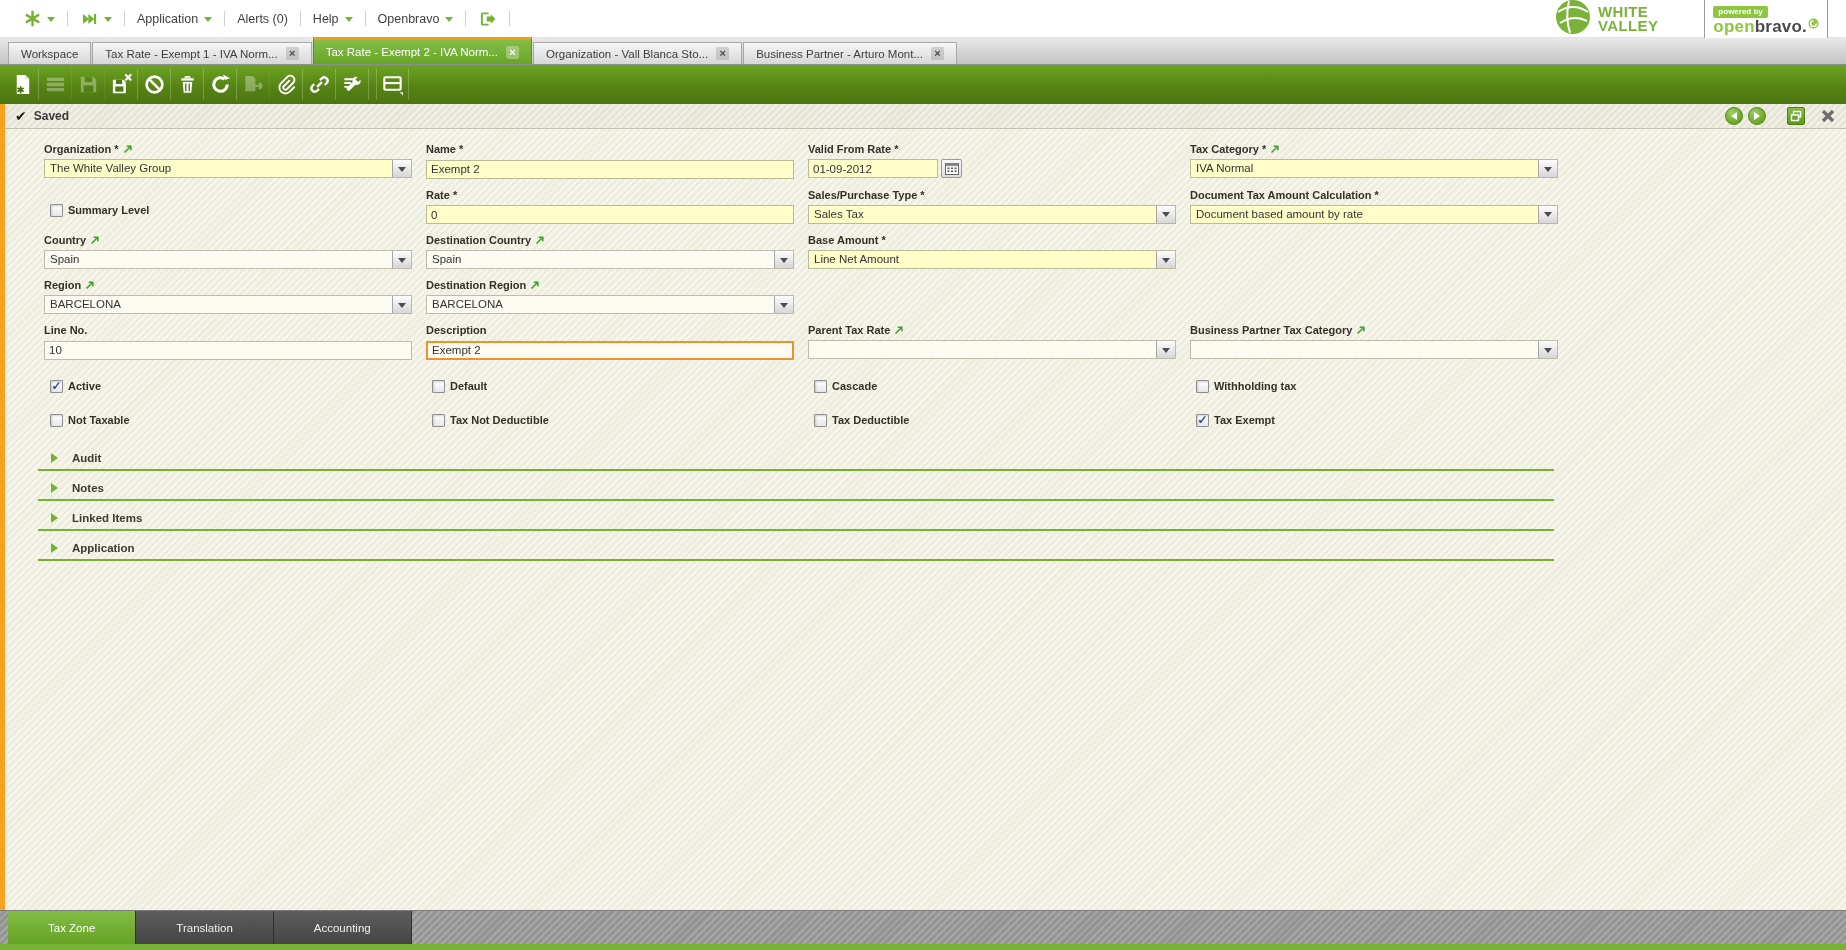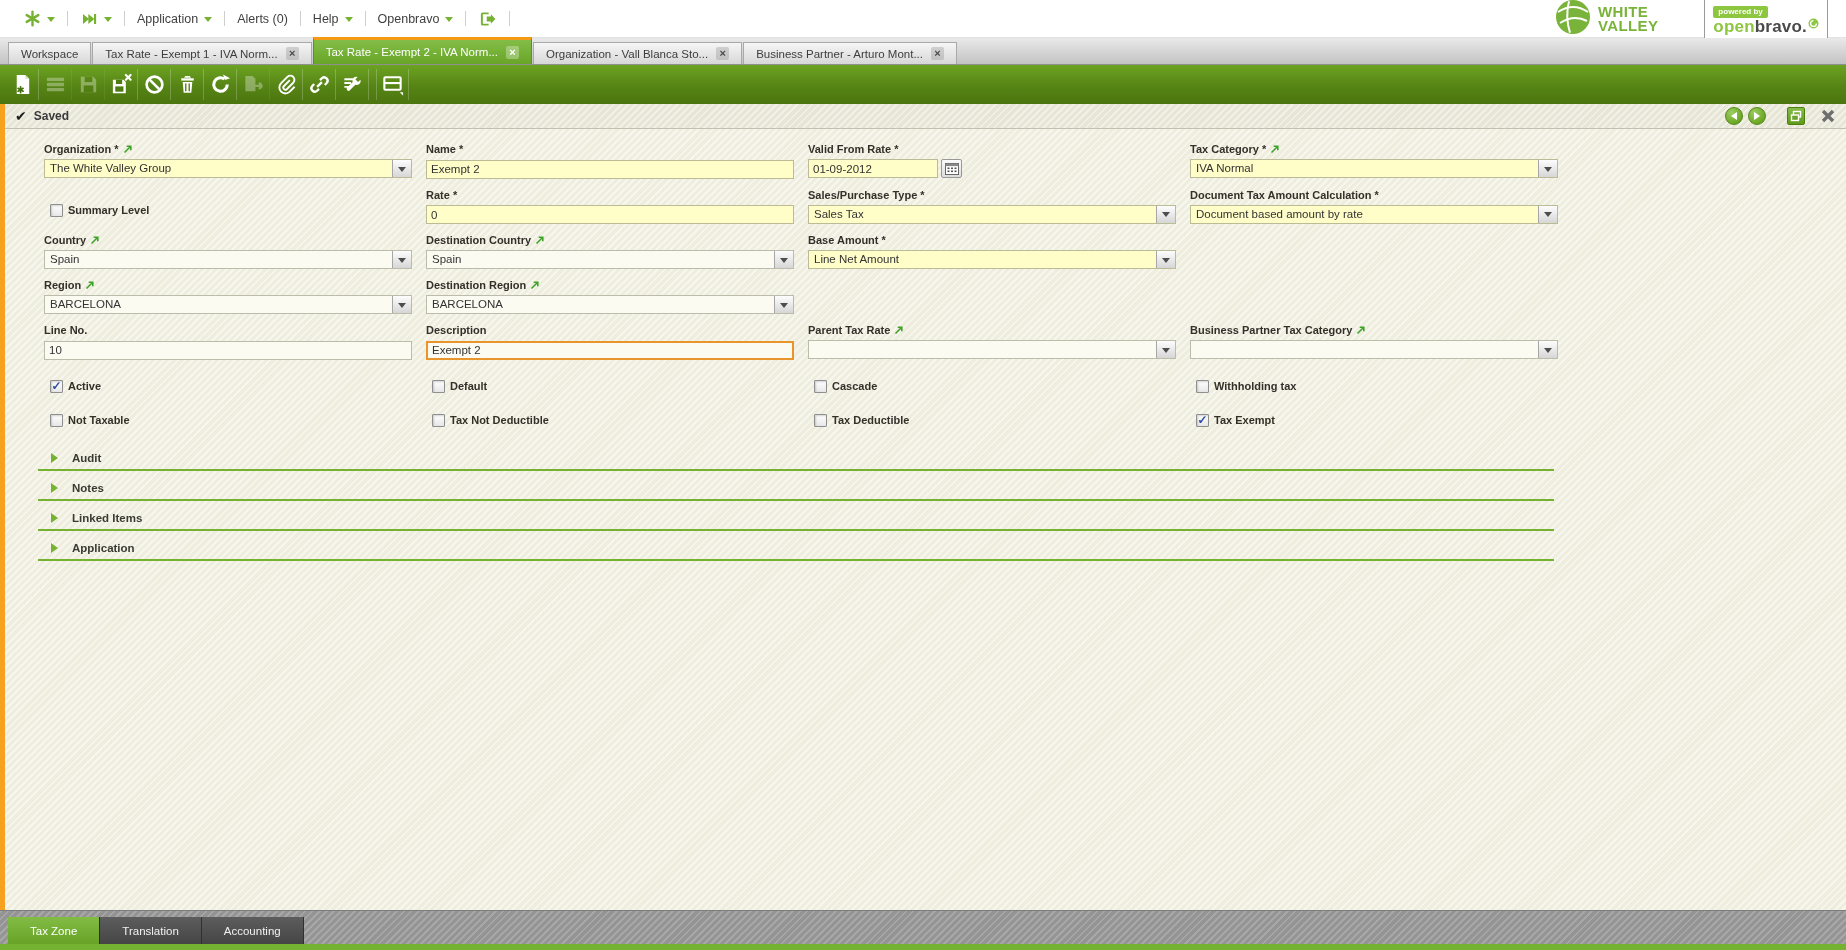--- a/index.html
+++ b/index.html
@@ -101,21 +101,21 @@
   .tri-down { width:0; height:0; border:5px solid transparent; border-top:7px solid #76b232; margin-top:5px; }
   .tri-right { width:0; height:0; border:5px solid transparent; border-left:7px solid #76b232; margin-left:3px; }
   .sec-label { font-size:11.5px; font-weight:bold; color:#3b3b33; }
 
   
   .bottombar { height:40px; display:flex; flex-direction:column; }
   .bb-tabs { flex:1; background-color:#949494;
     background-image:repeating-linear-gradient(135deg, rgba(255,255,255,.18) 0 2px, rgba(0,0,0,0) 2px 5px);
     display:flex; align-items:flex-end; padding-left:8px;
     border-top:1px solid #7d7d7d; }
-  .btab { height:27px; display:flex; align-items:center; padding:0 22px;
+  .btab { height:33px; display:flex; align-items:center; padding:0 40px;
     background:linear-gradient(#5d5d5d,#454545); border-right:1px solid #303030;
     font-size:11.5px; color:#f0f0f0; cursor:pointer; }
   .btab.active { background:linear-gradient(#82bc45,#67a326); color:#fff; }
   .bb-green { height:6px; background:#76b232; }
 </style>
 </head>
 <body>
 
 <div class="page">
 

